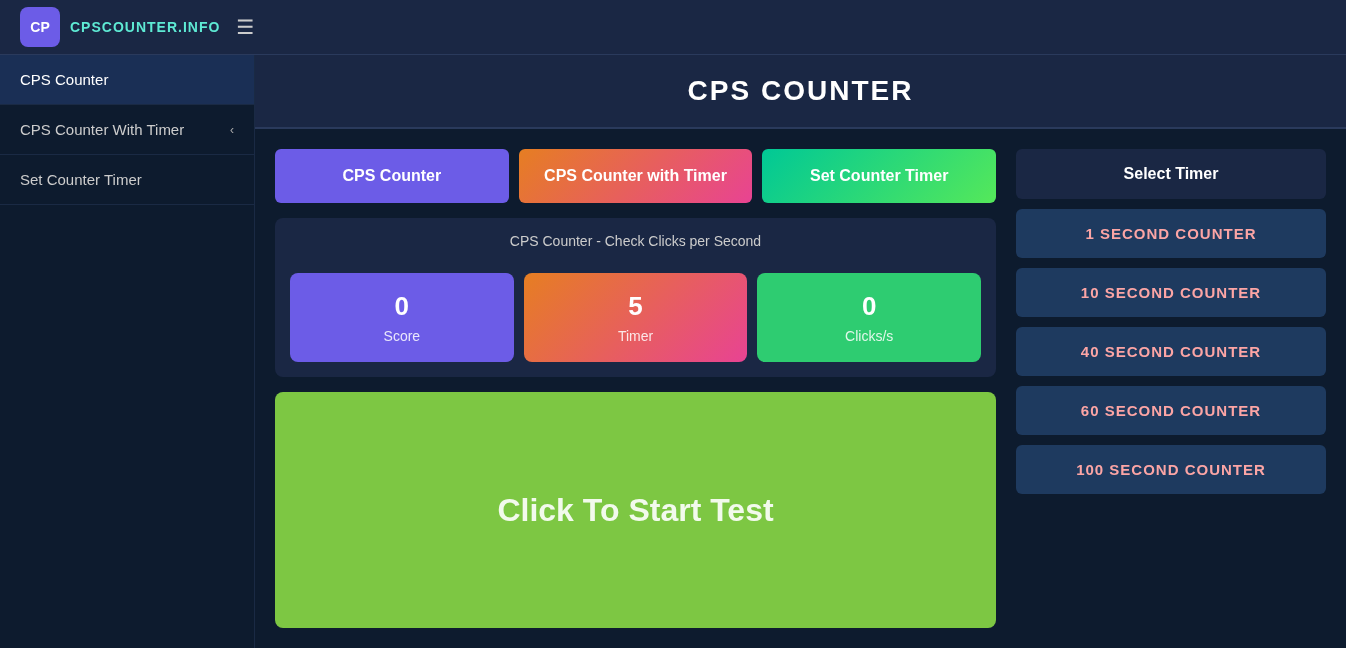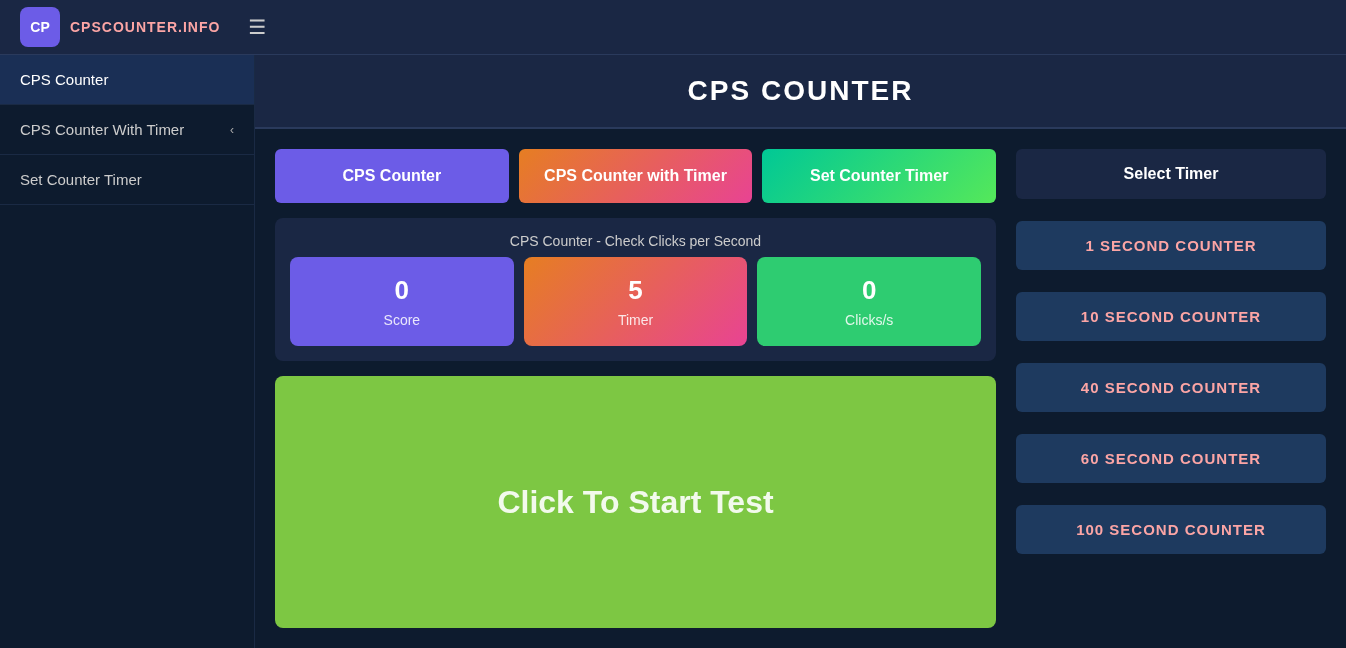--- a/index.html
+++ b/index.html
@@ -5,37 +5,37 @@
     * { margin: 0; padding: 0; box-sizing: border-box; }
     body { font-family: Arial, sans-serif; background: #0d1b2e; color: #fff; display: flex; flex-direction: column; height: 648px; overflow: hidden; }
 
     
     .topbar {
       background: #1a2744;
       display: flex;
       align-items: center;
       padding: 5px 20px;
       height: 55px;
-      gap: 28px;
+      gap: 16px;
       border-bottom: 1px solid #2a3a5c;
     }
     .topbar-logo {
       display: flex;
       align-items: center;
       gap: 10px;
     }
     .logo-icon {
       width: 40px; height: 40px;
       background: #6c5ce7;
       border-radius: 8px;
       display: flex; align-items: center; justify-content: center;
       font-weight: bold; font-size: 14px; color: #fff;
     }
     .logo-text {
-      color: #fca5a5;
+      color: #5eead4;
       font-size: 14px;
       font-weight: bold;
       letter-spacing: 1px;
     }
     .hamburger-icon {
       color: #ccc;
       font-size: 20px;
       cursor: pointer;
     }
 
@@ -131,21 +131,21 @@
     
     .score-section {
       background: #1a2744;
       border-radius: 8px;
       padding: 15px;
     }
     .score-section-title {
       text-align: center;
       font-size: 14px;
       color: #ccc;
-      margin-bottom: 8px;
+      margin-bottom: 24px;
     }
     .score-boxes {
       display: flex;
       gap: 10px;
     }
     .score-box {
       flex: 1;
       border-radius: 8px;
       padding: 18px 10px;
       text-align: center;
@@ -184,21 +184,21 @@
       font-weight: bold;
       color: rgba(255,255,255,0.9);
     }
 
     
     .right-panel {
       width: 310px;
       flex-shrink: 0;
       display: flex;
       flex-direction: column;
-      gap: 22px;
+      gap: 10px;
     }
     .timer-select-title {
       background: #1a2744;
       text-align: center;
       padding: 16px;
       font-size: 16px;
       font-weight: bold;
       color: #fff;
       border-radius: 6px;
     }

